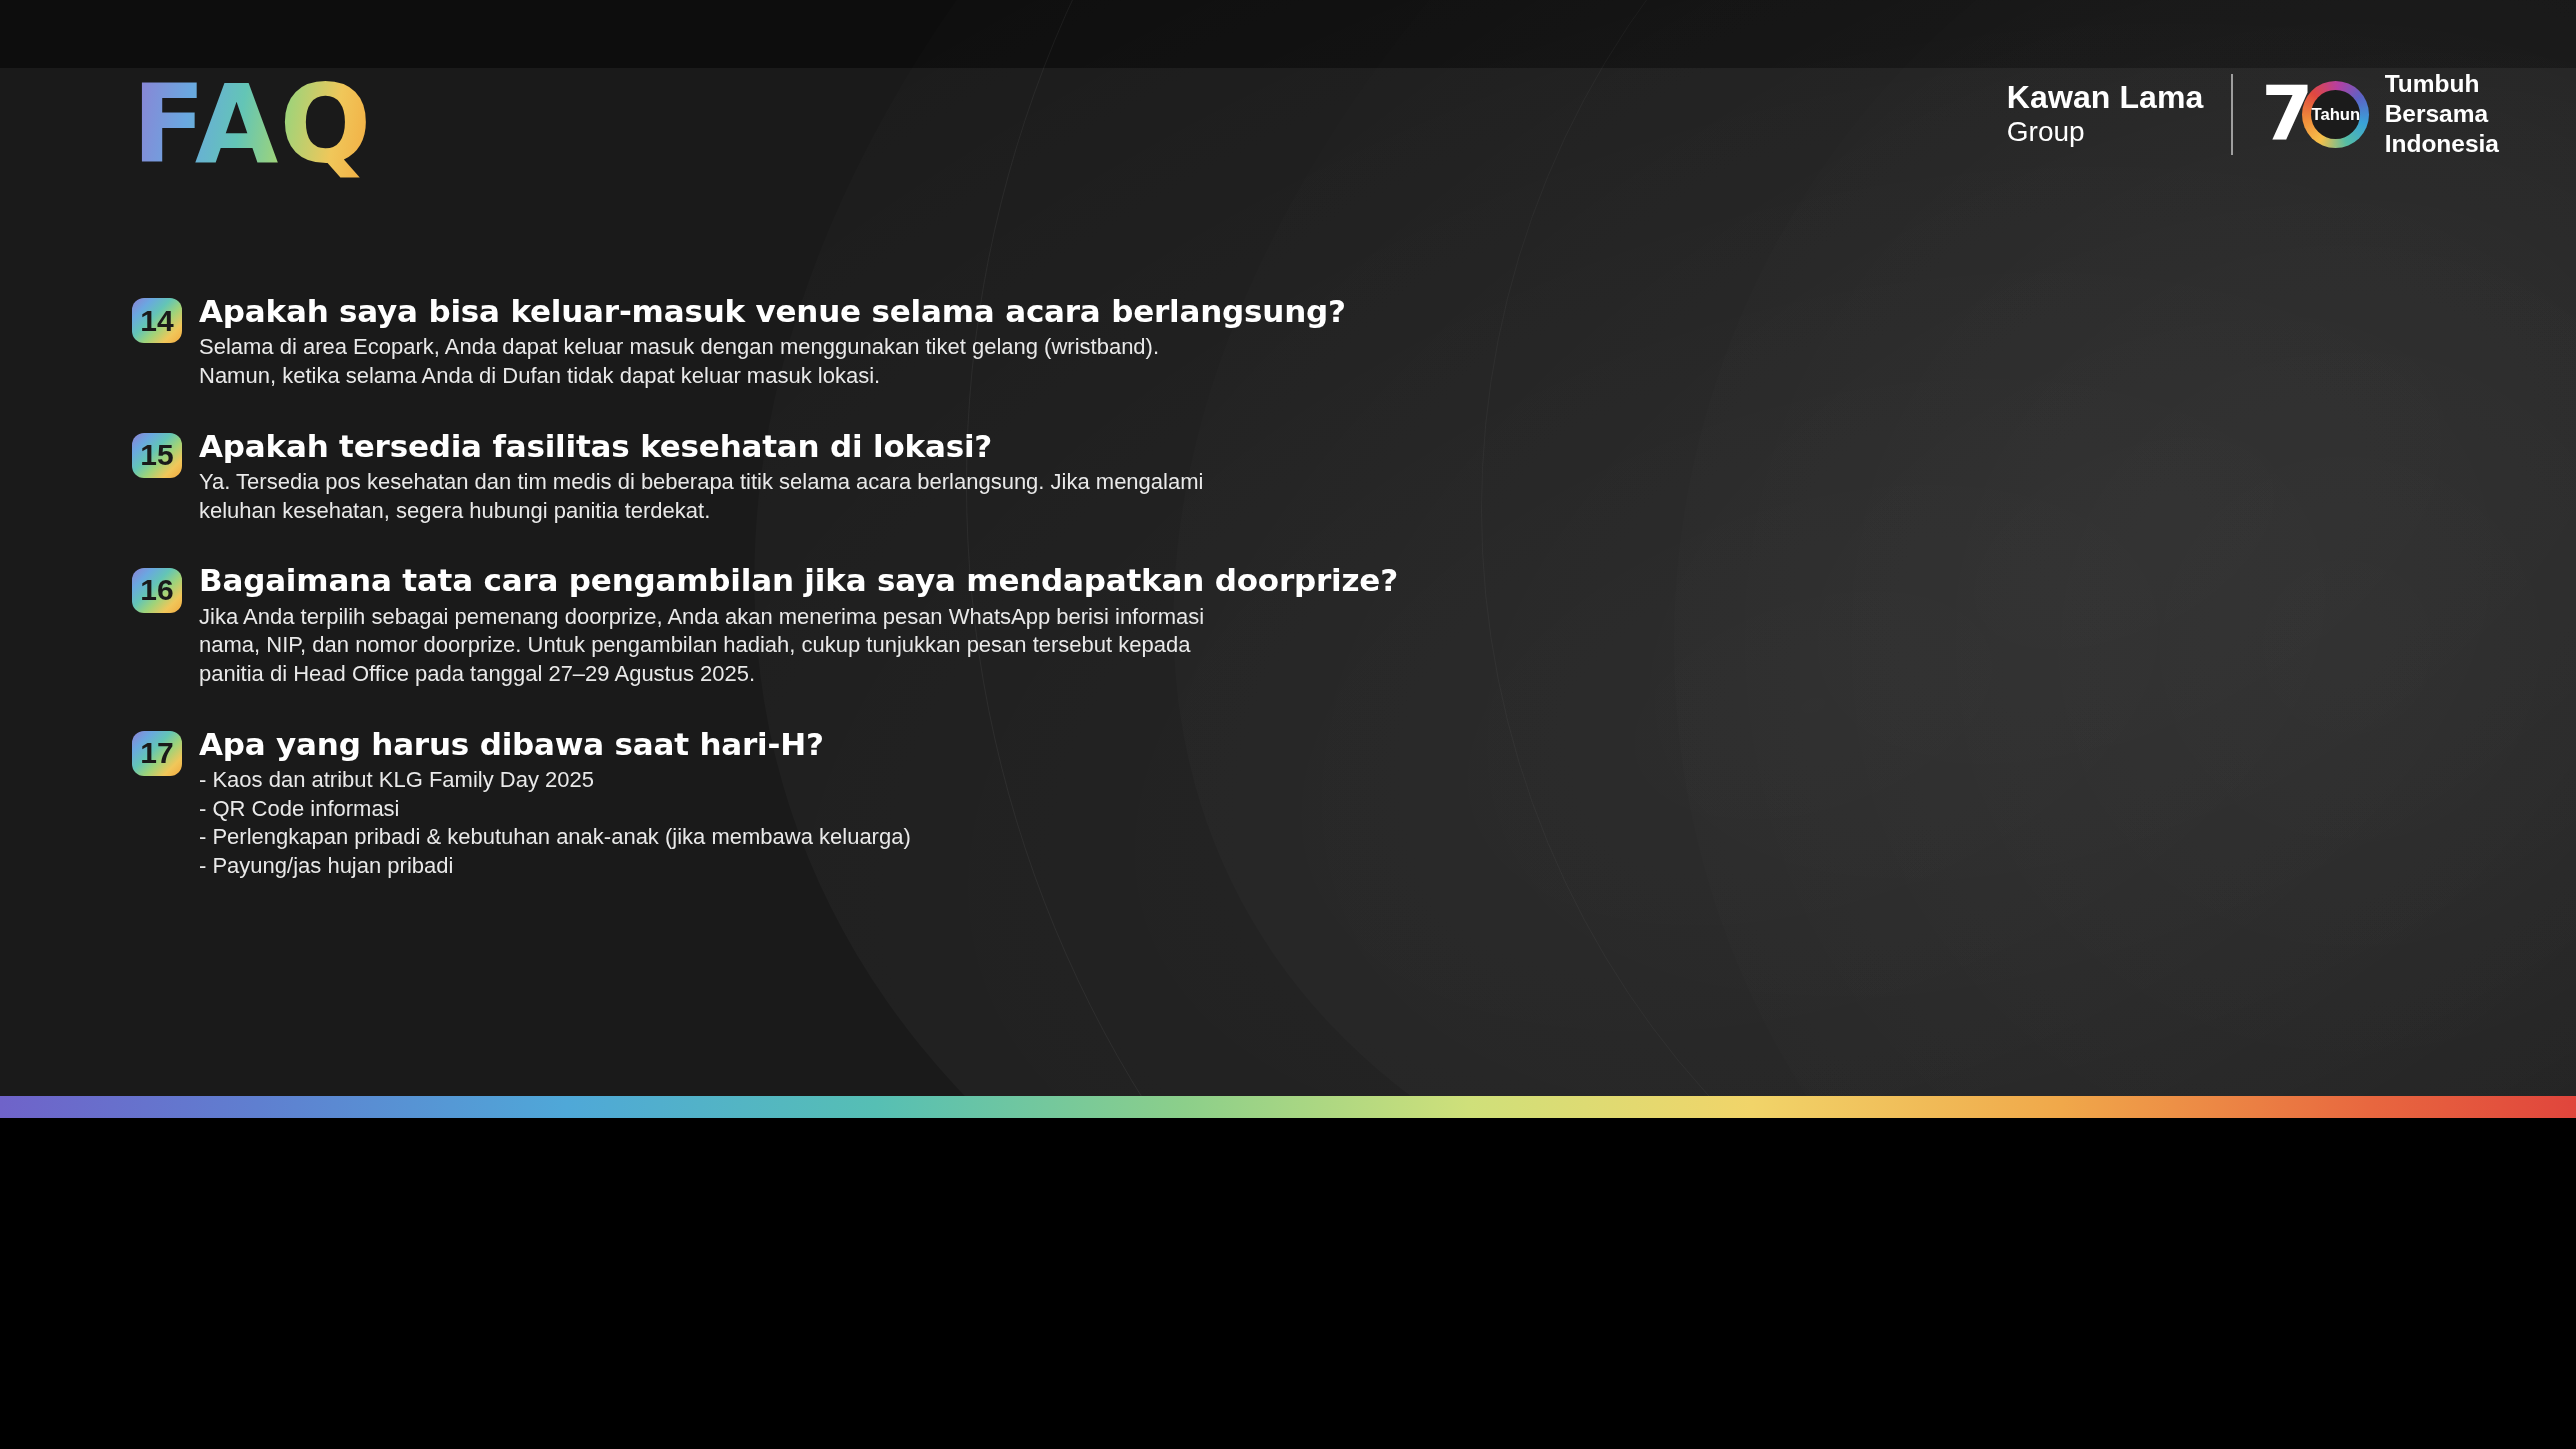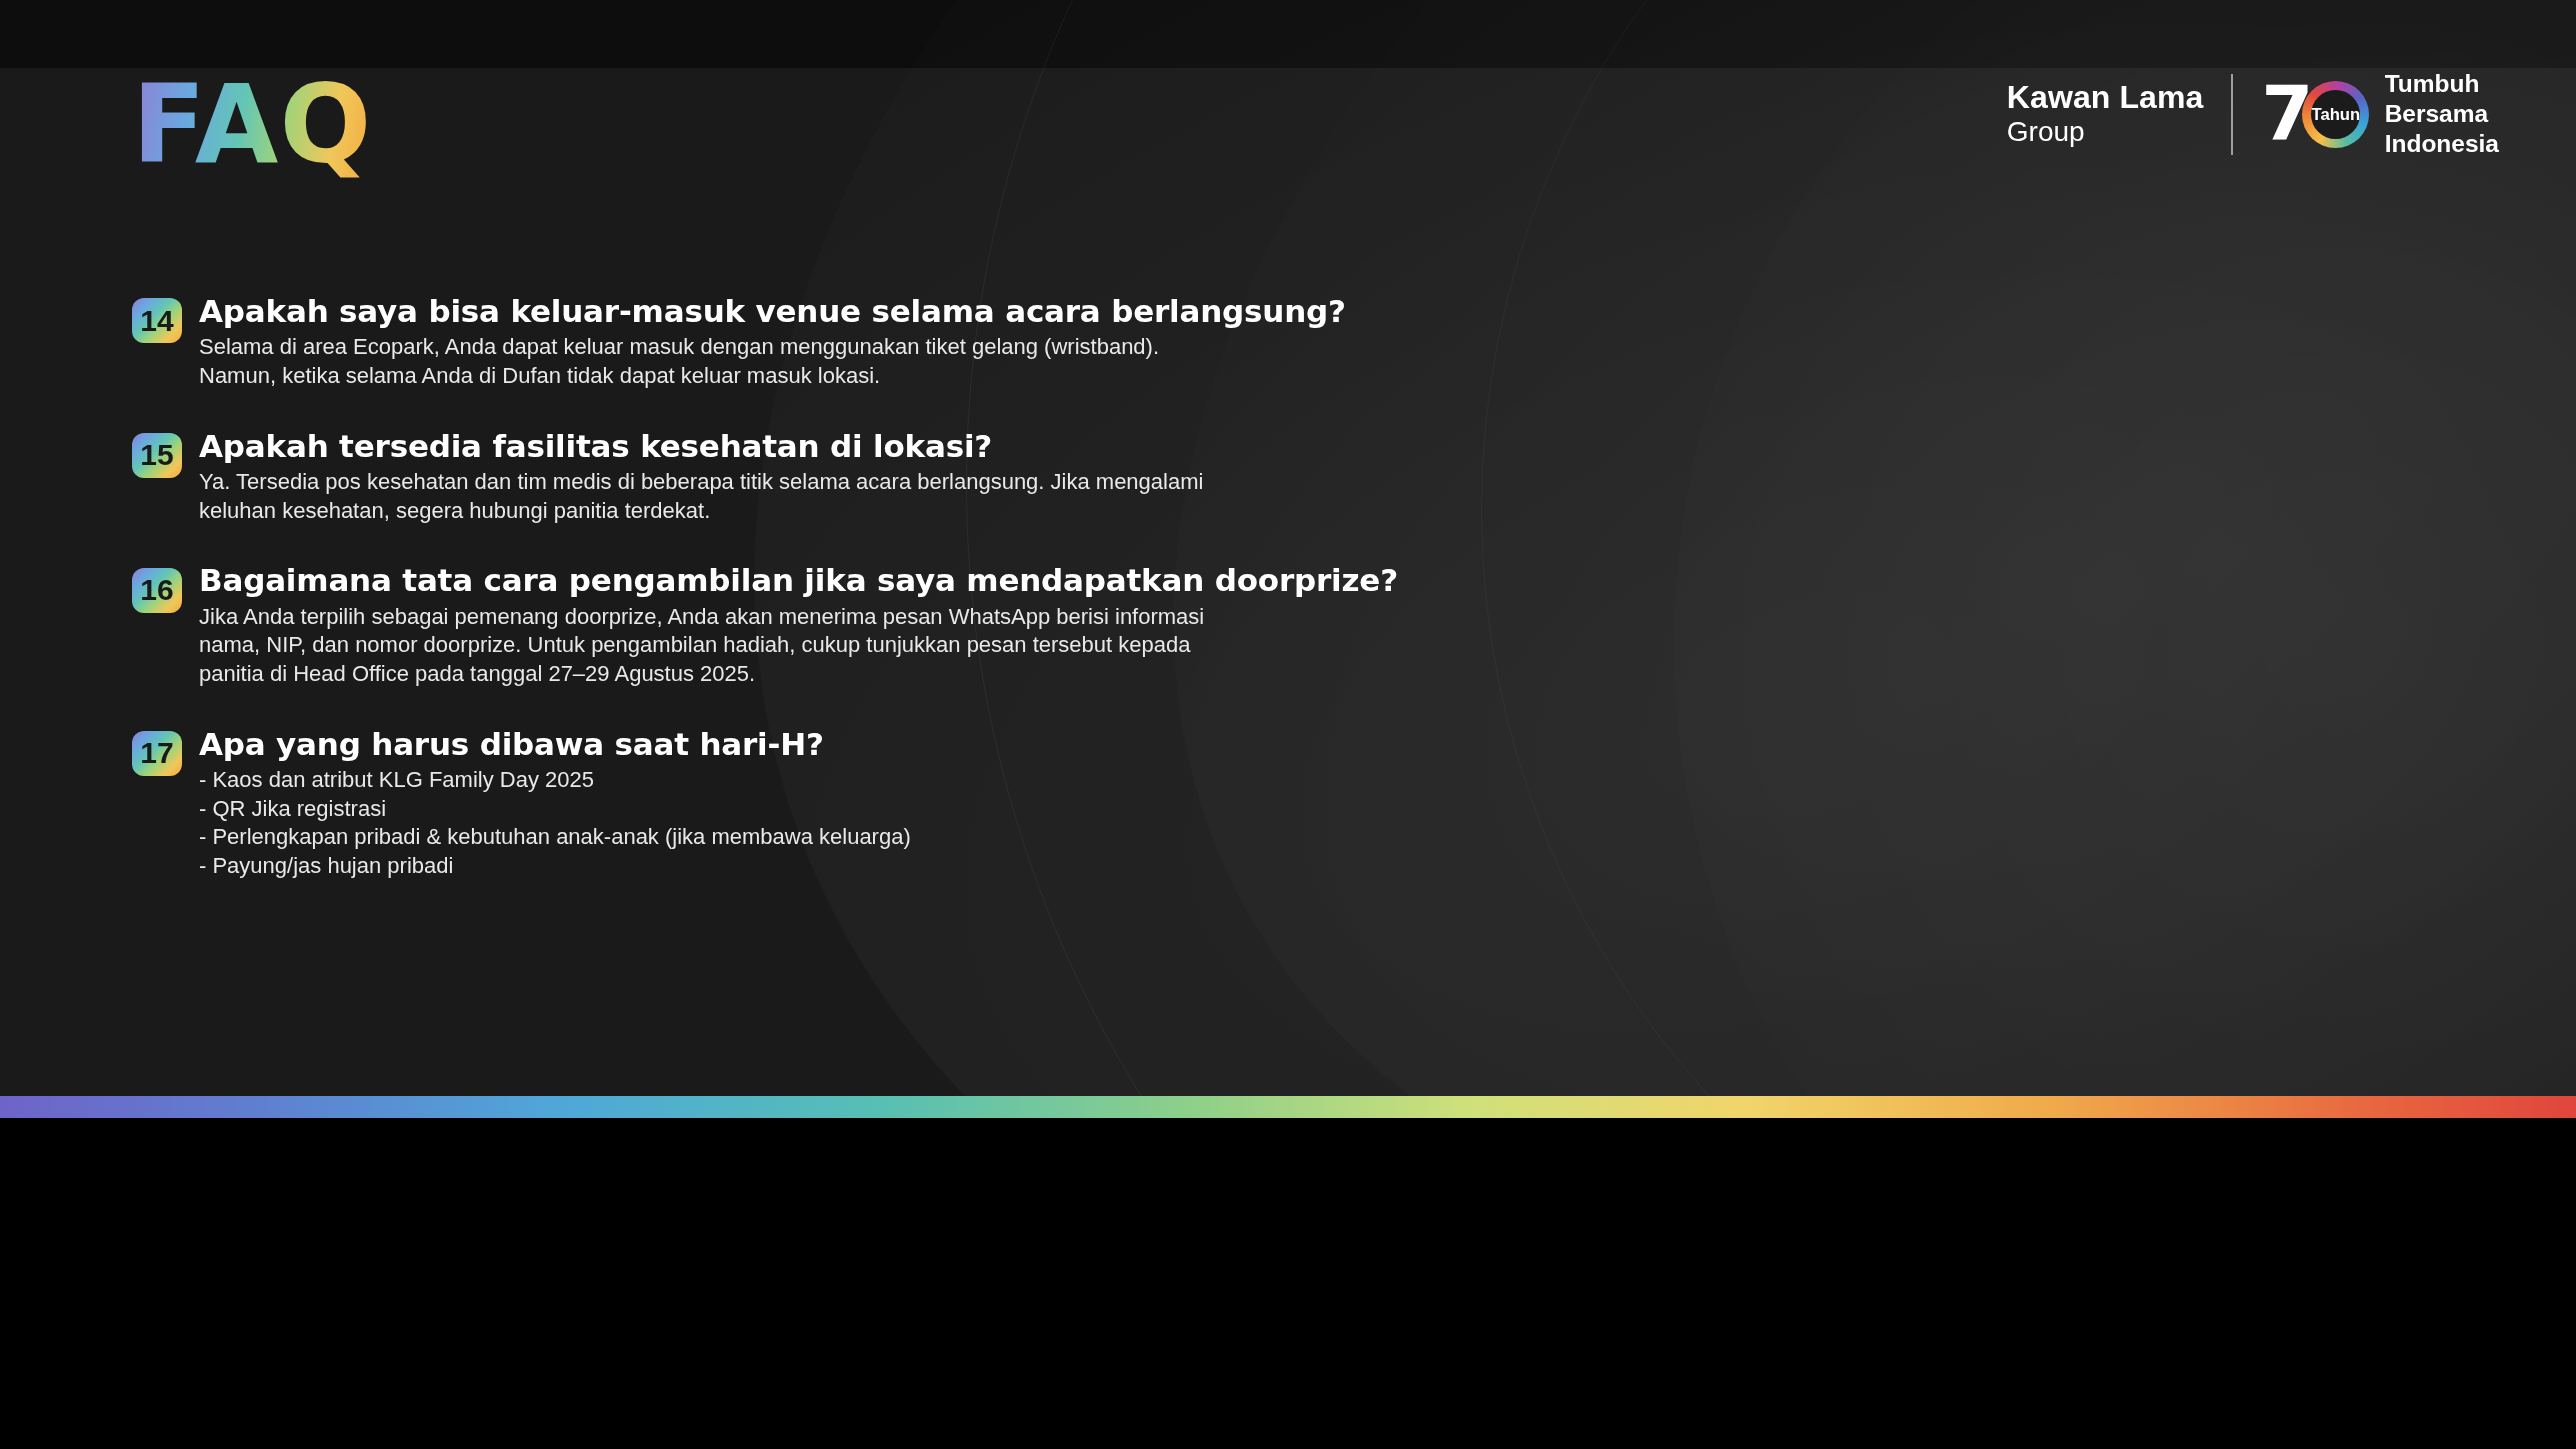--- a/index.html
+++ b/index.html
@@ -311,21 +311,21 @@
         </div>
       </div>
     </div>
 
     <div class="faq-item">
       <div class="num-badge">17</div>
       <div class="faq-body">
         <div class="q">Apa yang harus dibawa saat hari-H?</div>
         <div class="a">
           <span class="a-line">- Kaos dan atribut KLG Family Day 2025</span>
-          <span class="a-line">- QR Jika registrasi</span>
+          <span class="a-line">- QR Code informasi</span>
           <span class="a-line">- Perlengkapan pribadi &amp; kebutuhan anak-anak (jika membawa keluarga)</span>
           <span class="a-line">- Payung/jas hujan pribadi</span>
         </div>
       </div>
     </div>
 
   </div>
 
   <div class="bottom-bar"></div>
 </div>

